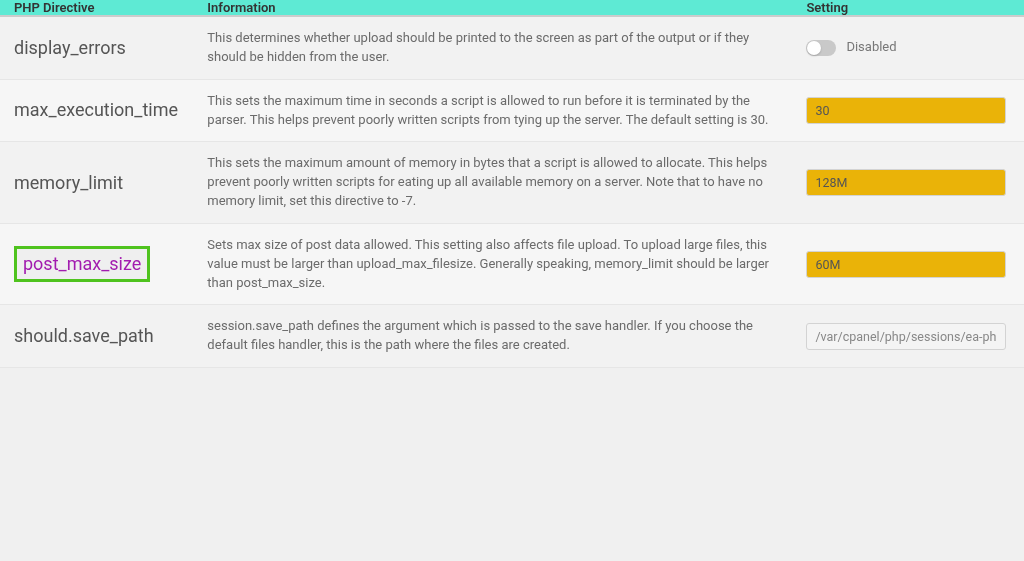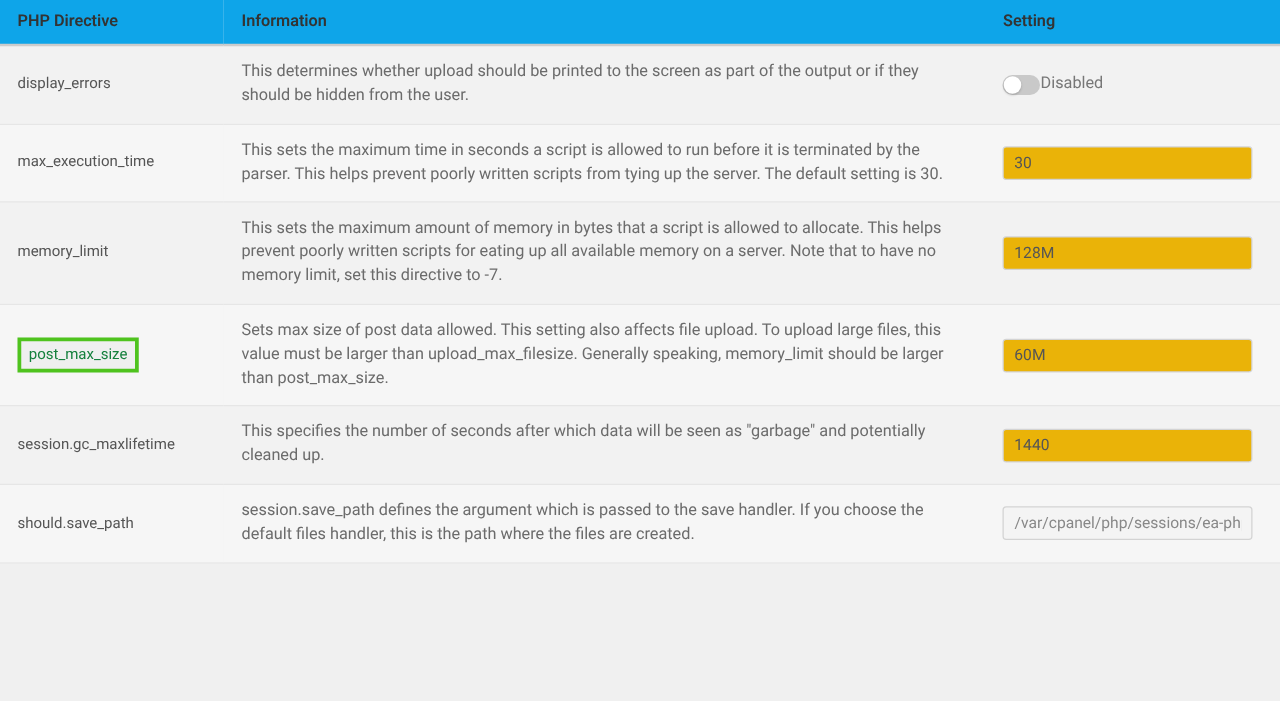--- a/index.html
+++ b/index.html
@@ -15,23 +15,23 @@
       width: 1024px;
     }
     .table {
       width: 100%;
       border-collapse: collapse;
     }
     .table thead th {
       text-align: left;
       font-weight: 600;
       color: #333;
-      padding: 10px 14px;
+      padding: 0 14px;
       border-bottom: 2px solid #ccc;
-      background: #0ea5e9;
+      background: #5eead4;
       font-size: 13px;
     }
     .table tbody td {
       padding: 12px 14px;
       border-bottom: 1px solid #e6e6e6;
       vertical-align: middle;
       background: #f6f6f6;
       color: #6b6b6b;
       line-height: 1.45;
     }
@@ -42,47 +42,47 @@
       width: 175px;
     }
     .col-info {
       width: 595px;
     }
     .col-setting {
       width: 230px;
     }
     .directive-name {
       color: #555;
-      font-size: 12px;
+      font-size: 18px;
     }
     .highlighted {
       border: 3px solid #4fc31e;
       padding: 2px 6px;
       display: inline-block;
-      color: #15803d;
+      color: #a21caf;
       background: #efefef;
     }
     .setting-input {
       width: 200px;
       padding: 5px 8px;
       font-size: 12.5px;
       border: 1px solid #d3d3d3;
       border-radius: 3px;
       background: #eab308;
       color: #555;
       font-family: inherit;
     }
     .setting-input.readonly-look {
       background: #f4f4f4;
       color: #888;
     }
     .toggle-wrap {
       display: flex;
       align-items: center;
-      gap: 0;
+      gap: 10px;
     }
     .toggle {
       width: 30px;
       height: 16px;
       background: #c9c9c9;
       border-radius: 14px;
       position: relative;
       display: inline-block;
       flex-shrink: 0;
     }
@@ -133,23 +133,18 @@
         <td class="col-directive"><span class="directive-name">memory_limit</span></td>
         <td class="col-info">This sets the maximum amount of memory in bytes that a script is allowed to allocate. This helps prevent poorly written scripts for eating up all available memory on a server. Note that to have no memory limit, set this directive to -7.</td>
         <td class="col-setting"><input type="text" class="setting-input" value="128M" style=""></td>
       </tr>
       <tr>
         <td class="col-directive"><span class="directive-name highlighted">post_max_size</span></td>
         <td class="col-info">Sets max size of post data allowed. This setting also affects file upload. To upload large files, this value must be larger than upload_max_filesize. Generally speaking, memory_limit should be larger than post_max_size.</td>
         <td class="col-setting"><input type="text" class="setting-input" value="60M" style=""></td>
       </tr>
       <tr>
-        <td class="col-directive"><span class="directive-name">session.gc_maxlifetime</span></td>
-        <td class="col-info">This specifies the number of seconds after which data will be seen as "garbage" and potentially cleaned up.</td>
-        <td class="col-setting"><input type="text" class="setting-input" value="1440" style=""></td>
-      </tr>
-      <tr>
         <td class="col-directive"><span class="directive-name">should.save_path</span></td>
         <td class="col-info">session.save_path defines the argument which is passed to the save handler. If you choose the default files handler, this is the path where the files are created.</td>
         <td class="col-setting"><input type="text" class="setting-input readonly-look" value="/var/cpanel/php/sessions/ea-php8" style=""></td>
       </tr>
     </tbody>
 </table>
 
 </body></html>

